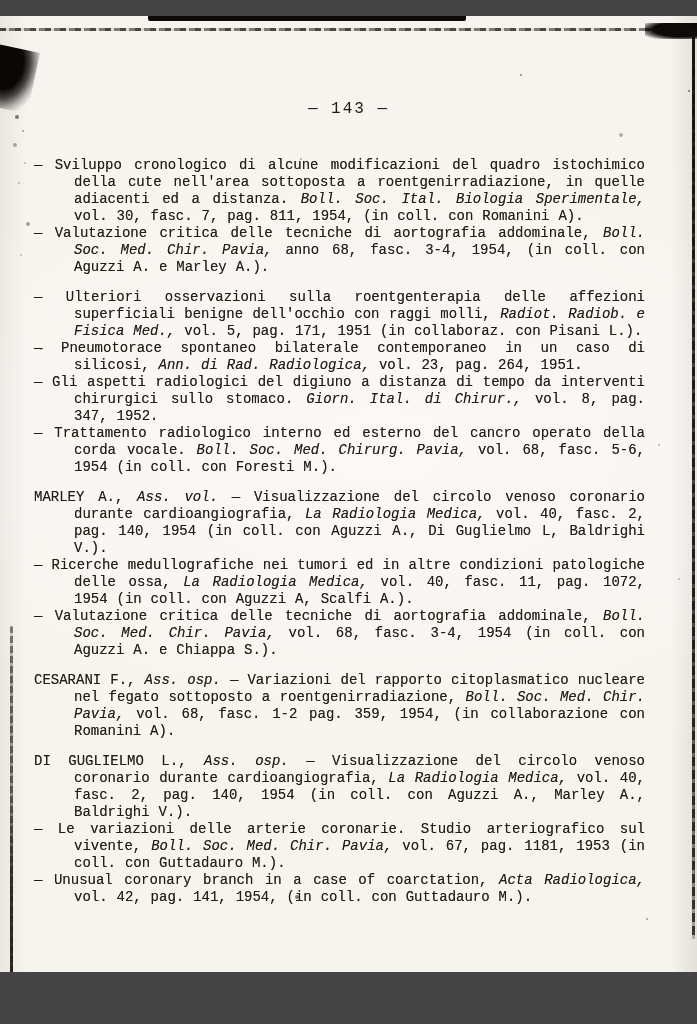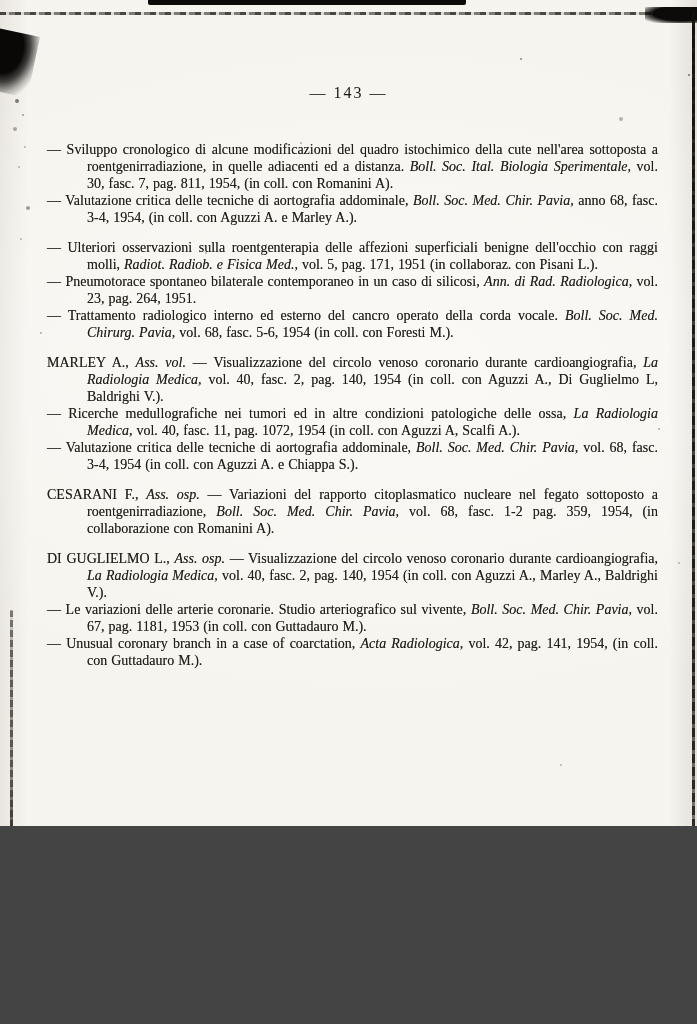--- a/index.html
+++ b/index.html
@@ -1,24 +1,24 @@
 <!DOCTYPE html>
 <html><head>
 <meta charset="utf-8">
 <style>
   html,body { margin:0; padding:0; background:#444; }
   .page {
     position:relative;
-    width:697px; height:826px;
-    margin:0 auto;
+    width:697px; height:956px;
+    margin:16px auto;
     background:
       radial-gradient(ellipse 900px 500px at 55% 45%, rgba(255,255,255,0.5), rgba(255,255,255,0) 70%),
       linear-gradient(90deg, rgba(60,50,35,0.07), rgba(60,50,35,0) 4%, rgba(60,50,35,0) 96%, rgba(60,50,35,0.10)),
       #f6f4ee;
-    font-family:Liberation Serif, serif;
+    font-family:Liberation Mono, monospace;
     color:#201d18;
     overflow:hidden;
   }
   
   .art-top-strip { position:absolute; left:148px; top:0; width:318px; height:5px; background:#0c0b09; border-radius:0 0 2px 2px; }
   .art-top-line  { position:absolute; left:0; top:12px; width:697px; height:3px;
     background:repeating-linear-gradient(90deg, rgba(22,19,15,0.85) 0 6px, rgba(22,19,15,0.12) 6px 9px, rgba(22,19,15,0.6) 9px 15px);
     opacity:0.9; }
   .art-top-right-blob { position:absolute; left:645px; top:7px; width:52px; height:16px;
     background:radial-gradient(ellipse at 70% 40%, #0d0b09 0 55%, rgba(13,11,9,0.55) 72%, rgba(13,11,9,0) 88%); }
@@ -46,21 +46,21 @@
       300px 142px 0 0 rgba(30,26,20,0.35), 620px 118px 0 1px rgba(30,26,20,0.3),
       205px 252px 0 0 rgba(30,26,20,0.3), 40px 332px 0 0 rgba(30,26,20,0.35),
       658px 428px 0 0 rgba(30,26,20,0.35), 678px 562px 0 0 rgba(30,26,20,0.3),
       296px 880px 0 1px rgba(30,26,20,0.55), 560px 764px 0 0 rgba(30,26,20,0.3),
       130px 973px 0 1px rgba(30,26,20,0.6), 322px 983px 0 1px rgba(30,26,20,0.55),
       410px 1000px 0 0 rgba(30,26,20,0.35), 646px 902px 0 0 rgba(30,26,20,0.4),
       64px 990px 0 0 rgba(30,26,20,0.35); }
   
   .page-number { position:absolute; left:0; top:84px; width:100%; text-align:center;
     font-size:16px; letter-spacing:2px; color:#1c1a15; }
-  .content { position:absolute; left:47px; top:141px; width:611px; }
+  .content { position:absolute; left:34px; top:141px; width:611px; }
   .bib-section { margin:0; }
   .bib-section + .bib-section { margin-top:13px; }
   .bib-entry { margin:0; padding-left:40px; text-indent:-40px;
     font-size:14px; line-height:17px; text-align:justify;
     color:#211e18; text-shadow:0 0 0.5px rgba(25,20,14,0.55);
     word-spacing:0.5px; }
   .it { font-style:italic; }
 </style>
 </head>
 <body>
@@ -78,20 +78,21 @@
   <div class="page-number">— 143 —</div>
 
   <div class="content">
       <div class="bib-section">
         <p class="bib-entry"><span>— Sviluppo cronologico di alcune modificazioni del quadro istochimico della cute nell'area sottoposta a roentgenirradiazione, in quelle adiacenti ed a distanza. </span><span class="it">Boll. Soc. Ital. Biologia Sperimentale,</span><span> vol. 30, fasc. 7, pag. 811, 1954, (in coll. con Romanini A).</span></p>
         <p class="bib-entry"><span>— Valutazione critica delle tecniche di aortografia addominale, </span><span class="it">Boll. Soc. Med. Chir. Pavia,</span><span> anno 68, fasc. 3-4, 1954, (in coll. con Aguzzi A. e Marley A.).</span></p>
       </div>
       <div class="bib-section">
         <p class="bib-entry"><span>— Ulteriori osservazioni sulla roentgenterapia delle affezioni superficiali benigne dell'occhio con raggi molli, </span><span class="it">Radiot. Radiob. e Fisica Med.,</span><span> vol. 5, pag. 171, 1951 (in collaboraz. con Pisani L.).</span></p>
         <p class="bib-entry"><span>— Pneumotorace spontaneo bilaterale contemporaneo in un caso di silicosi, </span><span class="it">Ann. di Rad. Radiologica,</span><span> vol. 23, pag. 264, 1951.</span></p>
+        <p class="bib-entry"><span>— Gli aspetti radiologici del digiuno a distanza di tempo da interventi chirurgici sullo stomaco. </span><span class="it">Giorn. Ital. di Chirur.,</span><span> vol. 8, pag. 347, 1952.</span></p>
         <p class="bib-entry"><span>— Trattamento radiologico interno ed esterno del cancro operato della corda vocale. </span><span class="it">Boll. Soc. Med. Chirurg. Pavia,</span><span> vol. 68, fasc. 5-6, 1954 (in coll. con Foresti M.).</span></p>
       </div>
       <div class="bib-section">
         <p class="bib-entry"><span>MARLEY A., </span><span class="it">Ass. vol.</span><span> — Visualizzazione del circolo venoso coronario durante cardioangiografia, </span><span class="it">La Radiologia Medica,</span><span> vol. 40, fasc. 2, pag. 140, 1954 (in coll. con Aguzzi A., Di Guglielmo L, Baldrighi V.).</span></p>
         <p class="bib-entry"><span>— Ricerche medullografiche nei tumori ed in altre condizioni patologiche delle ossa, </span><span class="it">La Radiologia Medica,</span><span> vol. 40, fasc. 11, pag. 1072, 1954 (in coll. con Aguzzi A, Scalfi A.).</span></p>
         <p class="bib-entry"><span>— Valutazione critica delle tecniche di aortografia addominale, </span><span class="it">Boll. Soc. Med. Chir. Pavia,</span><span> vol. 68, fasc. 3-4, 1954 (in coll. con Aguzzi A. e Chiappa S.).</span></p>
       </div>
       <div class="bib-section">
         <p class="bib-entry"><span>CESARANI F., </span><span class="it">Ass. osp.</span><span> — Variazioni del rapporto citoplasmatico nucleare nel fegato sottoposto a roentgenirradiazione, </span><span class="it">Boll. Soc. Med. Chir. Pavia,</span><span> vol. 68, fasc. 1-2 pag. 359, 1954, (in collaborazione con Romanini A).</span></p>
       </div>

